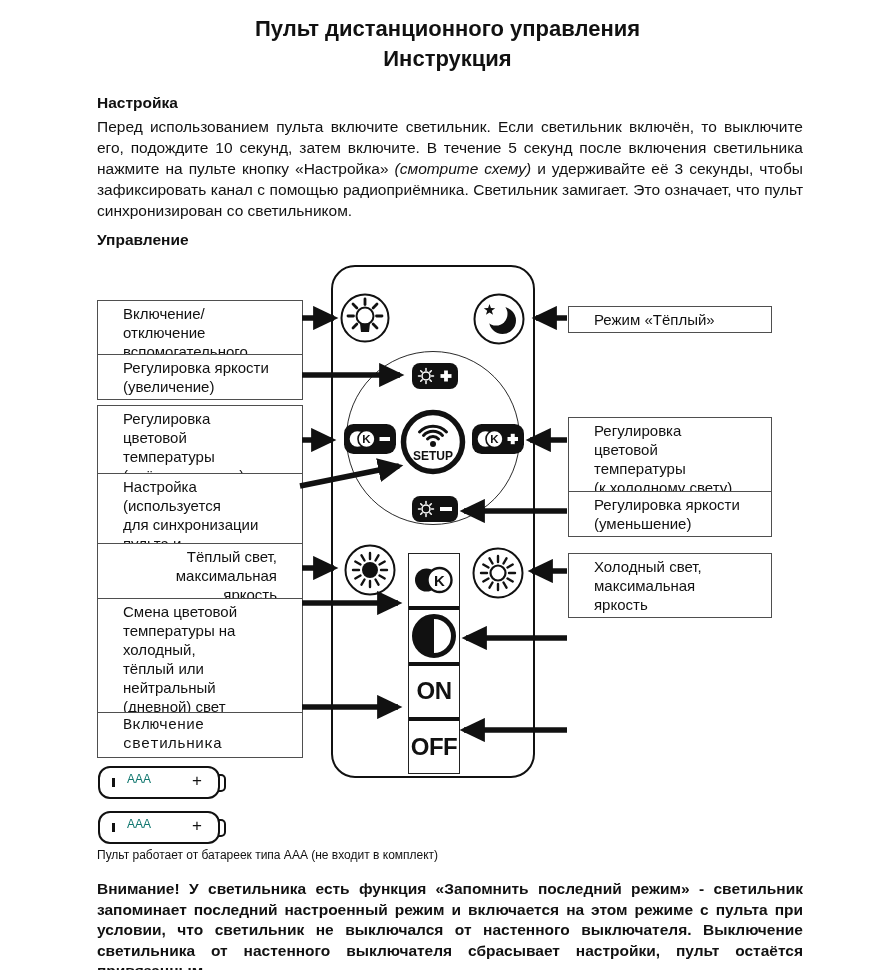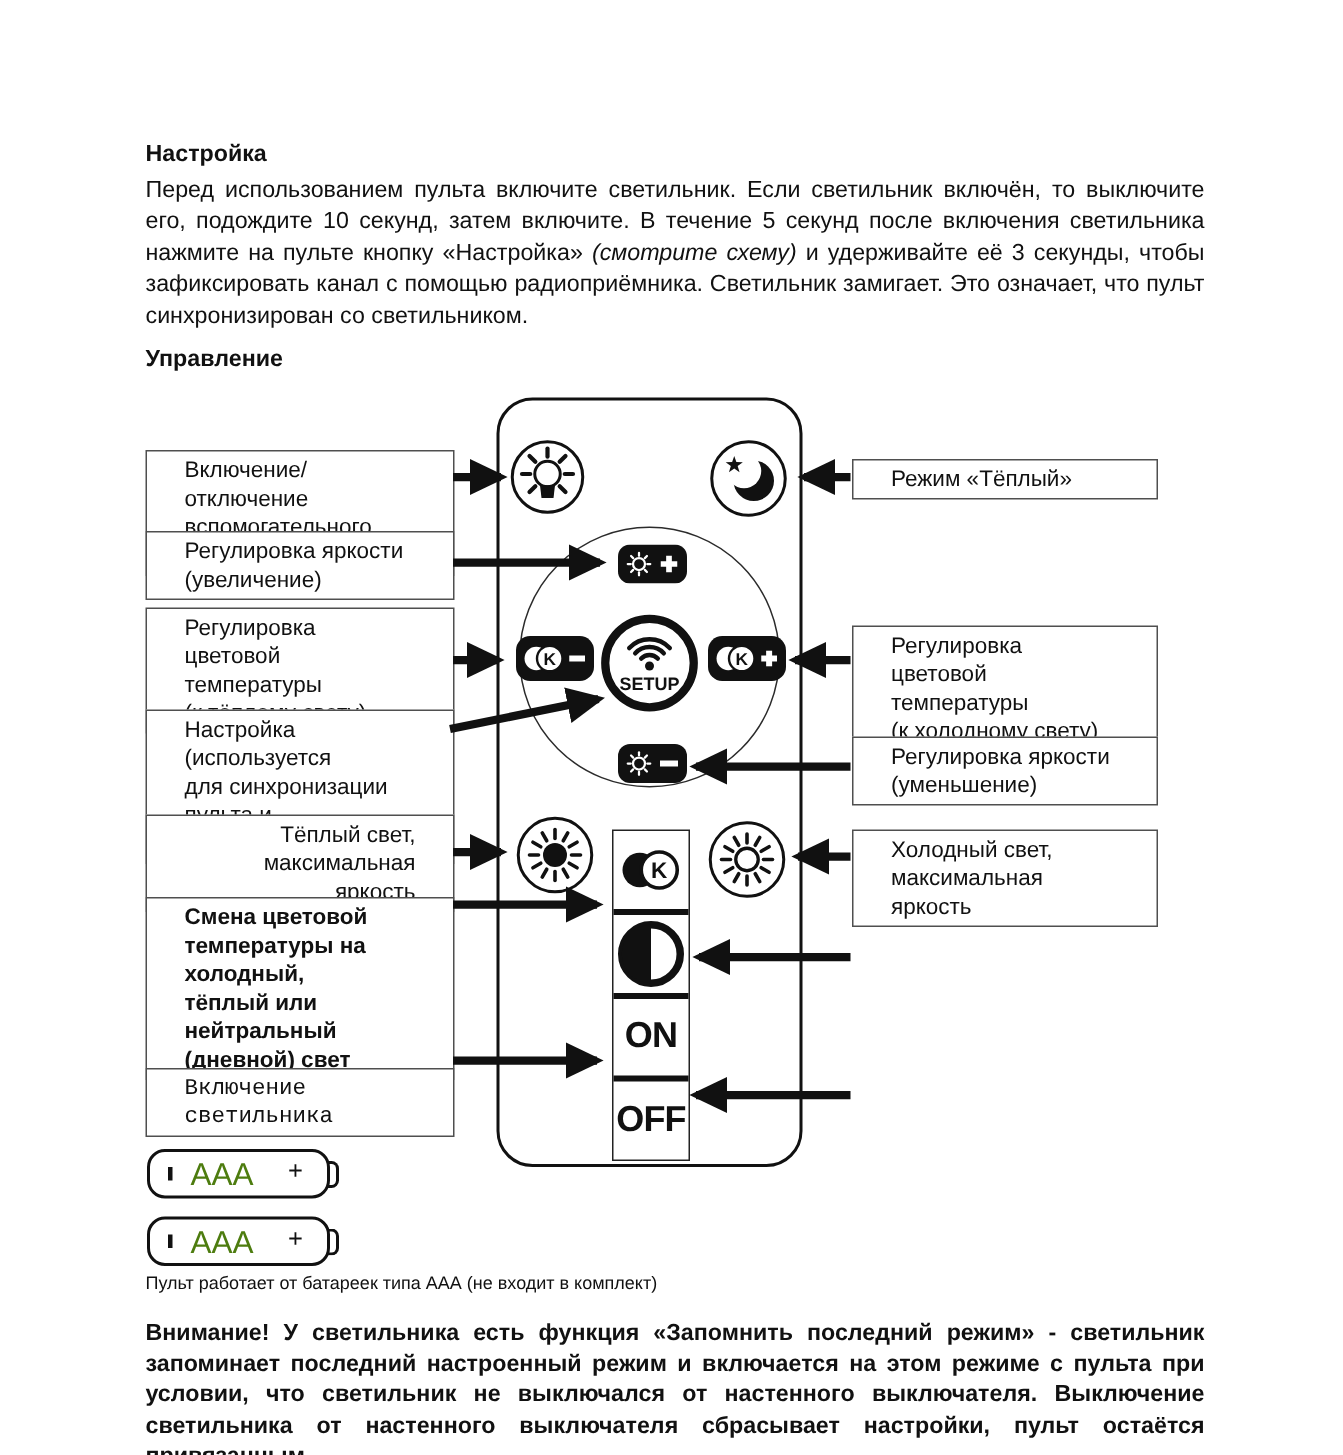--- a/index.html
+++ b/index.html
@@ -16,21 +16,21 @@
   .warning{position:absolute;left:97px;top:879px;width:706px;font-size:15.5px;
            line-height:20.5px;font-weight:bold;text-align:justify;}
   
   .diagram{position:absolute;left:0;top:258px;width:895px;height:620px;}
   .lbl{position:absolute;border:1.5px solid #4f4f4f;background:#fff;
        padding:3px 25px;font-size:15px;line-height:19px;white-space:pre-line;
        box-sizing:border-box;}
   .ll{left:97px;width:206px;}
   .rl{left:568px;width:204px;}
   .ll1{top:42px;}  .ll2{top:96px;}  .ll3{top:147px;} .ll4{top:215px;}
-  .ll5{top:285px;text-align:right;} .ll6{top:340px;font-weight:bold;} .ll7{top:454px;font-family:Liberation Mono, monospace;}
+  .ll5{top:285px;text-align:right;} .ll6{top:340px;} .ll7{top:454px;font-family:Liberation Mono, monospace;}
   .rl1{top:48px;}  .rl2{top:159px;} .rl3{top:233px;} .rl4{top:295px;}
   .rl5{top:354px;} .rl6{top:460px;}
   .arrows{position:absolute;left:0;top:0;width:895px;height:620px;
           pointer-events:none;z-index:6;}
   
   .remote{position:absolute;left:331px;top:7px;width:204px;height:513px;
           border:2.5px solid #111;border-radius:24px;box-sizing:border-box;
           background:#fff;}
   .remote .abs{position:absolute;}
   .cluster{position:absolute;left:13px;top:84px;width:174px;height:174px;
@@ -41,30 +41,34 @@
   .cell{flex:1;display:flex;align-items:center;justify-content:center;}
   .cdiv{height:4px;background:#111;flex:none;}
   .onoff{font-size:24px;font-weight:bold;letter-spacing:-0.5px;}
   
   .bat{position:absolute;left:98px;width:122px;height:33px;border:2.5px solid #111;
        border-radius:12px;box-sizing:border-box;background:#fff;}
   .bat1{top:508px;} .bat2{top:553px;}
   .bat .nub{position:absolute;right:-8px;top:6px;width:6px;height:14px;
             border:2.5px solid #111;border-left:none;border-radius:0 5px 5px 0;}
   .bat .neg{position:absolute;left:12px;top:10px;width:2.5px;height:9px;background:#111;}
-  .bat .typ{position:absolute;left:27px;top:4px;font-size:21px;color:#4d7c0f;}
+  .bat .typ{position:absolute;left:27px;top:4px;font-size:12px;color:#0f766e;}
   .bat .pos{position:absolute;right:16px;top:3px;font-size:17px;color:#111;}
   .bat-caption{position:absolute;left:97px;top:590px;font-size:12px;}
   svg text{font-family:"Liberation Sans",sans-serif;}
 </style>
 </head>
 <body>
 
 <div class="page">
 
+  <div class="title">
+    <div>Пульт дистанционного управления</div>
+    <div>Инструкция</div>
+  </div>
 
   <div class="sec-heading h-setup">Настройка</div>
 
   <div class="para"><span>Перед использованием пульта включите светильник. Если светильник включён, то выключите его, подождите 10 секунд, затем включите. В течение 5 секунд после включения светильника нажмите на пульте кнопку «Настройка» </span><span class="it">(смотрите схему)</span><span> и удерживайте её 3 секунды, чтобы зафиксировать канал с помощью радиоприёмника. Светильник замигает. Это означает, что пульт синхронизирован со светильником.</span></div>
 
   <div class="sec-heading h-control">Управление</div>
 
   <div class="diagram">
 
     <div class="lbl ll ll1">Включение/отключение

